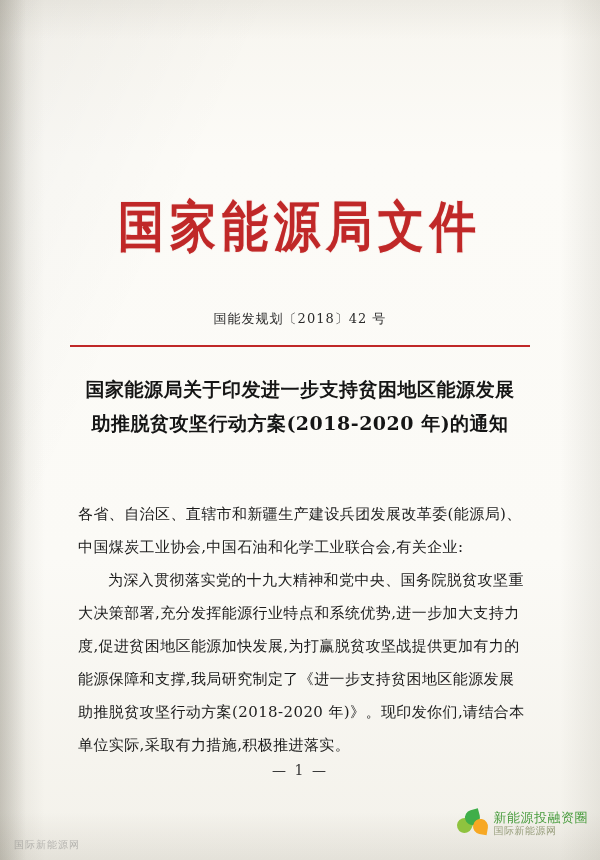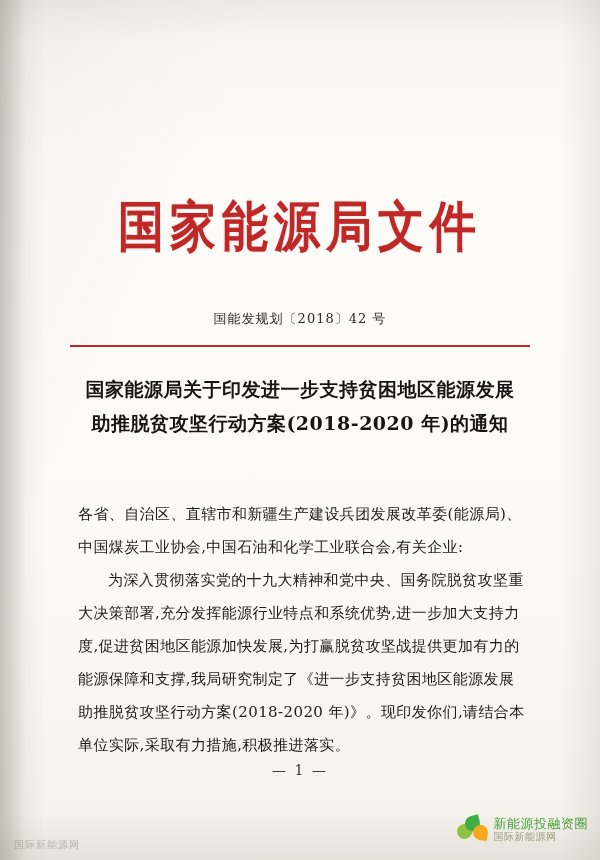--- a/index.html
+++ b/index.html
@@ -130,21 +130,21 @@
     text-align: center;
     font-size: 14px;
     color: #333;
     letter-spacing: 2px;
   }
 
   
   .watermark {
     position: absolute;
     right: 12px;
-    bottom: 14px;
+    bottom: 20px;
     display: flex;
     align-items: center;
     gap: 6px;
     z-index: 8;
   }
   .wm-leaf {
     position: relative;
     width: 32px;
     height: 32px;
   }

